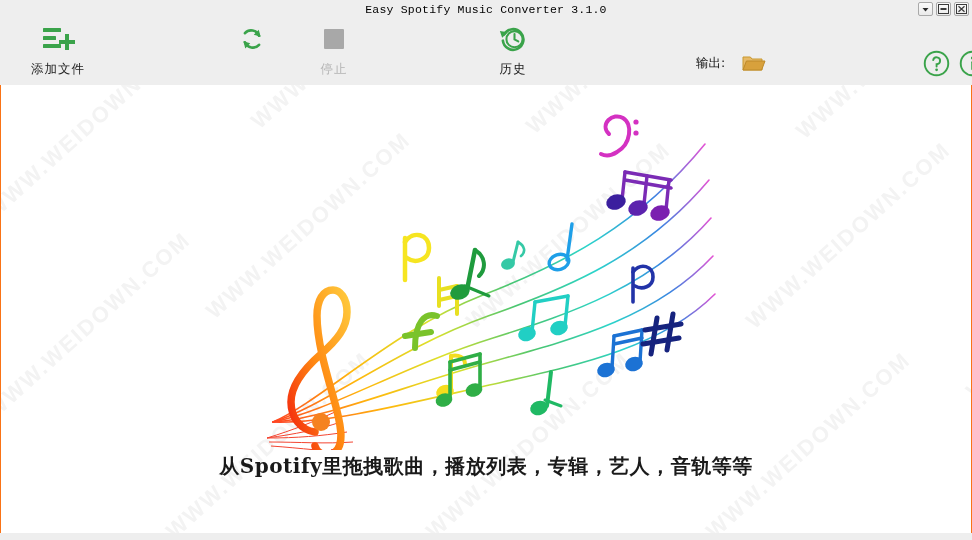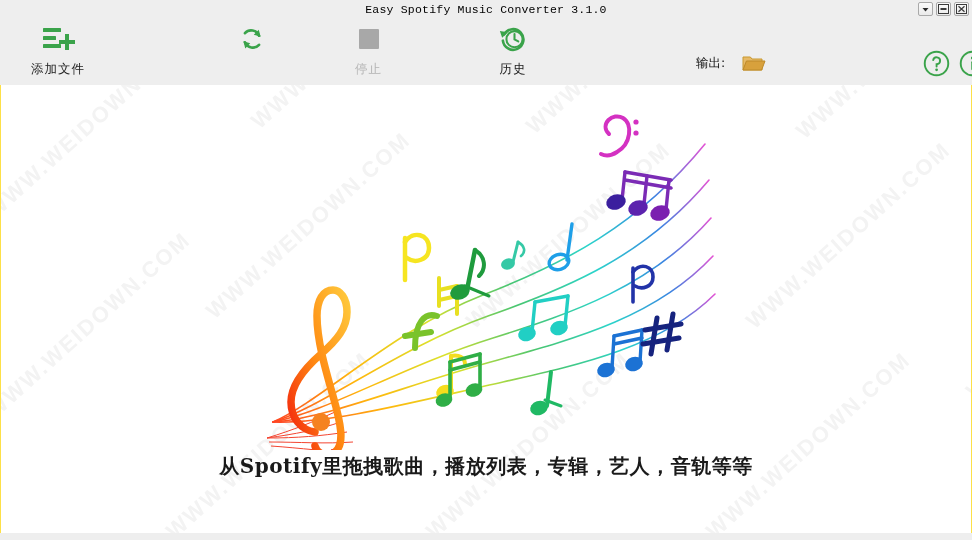--- a/index.html
+++ b/index.html
@@ -10,21 +10,21 @@
   body {
     width: 972px;
     height: 540px;
     overflow: hidden;
     font-family: "Liberation Sans", sans-serif;
   }
   .app-window {
     position: relative;
     width: 972px;
     height: 540px;
-    background: #fde047;
+    background: #f97316;
     box-sizing: border-box;
     overflow: hidden;
   }
 
   
   .titlebar {
     position: absolute;
     left: 0; top: 0;
     width: 972px;
     height: 18px;
@@ -92,21 +92,21 @@
     font-size: 12.5px;
     color: #222222;
     font-family: "DejaVu Sans", "Liberation Sans", sans-serif;
     letter-spacing: 1px;
   }
   .tool-item.disabled .tool-label { color: #b4b4b4; }
 
   #tool-add   { left: 10px; }
   #tool-opts  { left: 104px; }
   #tool-conv  { left: 204px; gap: 32px; }
-  #tool-stop  { left: 286px; align-items: flex-end; }
+  #tool-stop  { left: 286px; }
   #tool-hist  { left: 465px; }
 
   
   .output-group {
     position: absolute;
     left: 652px;
     top: 33px;
     display: flex;
     align-items: center;
   }

